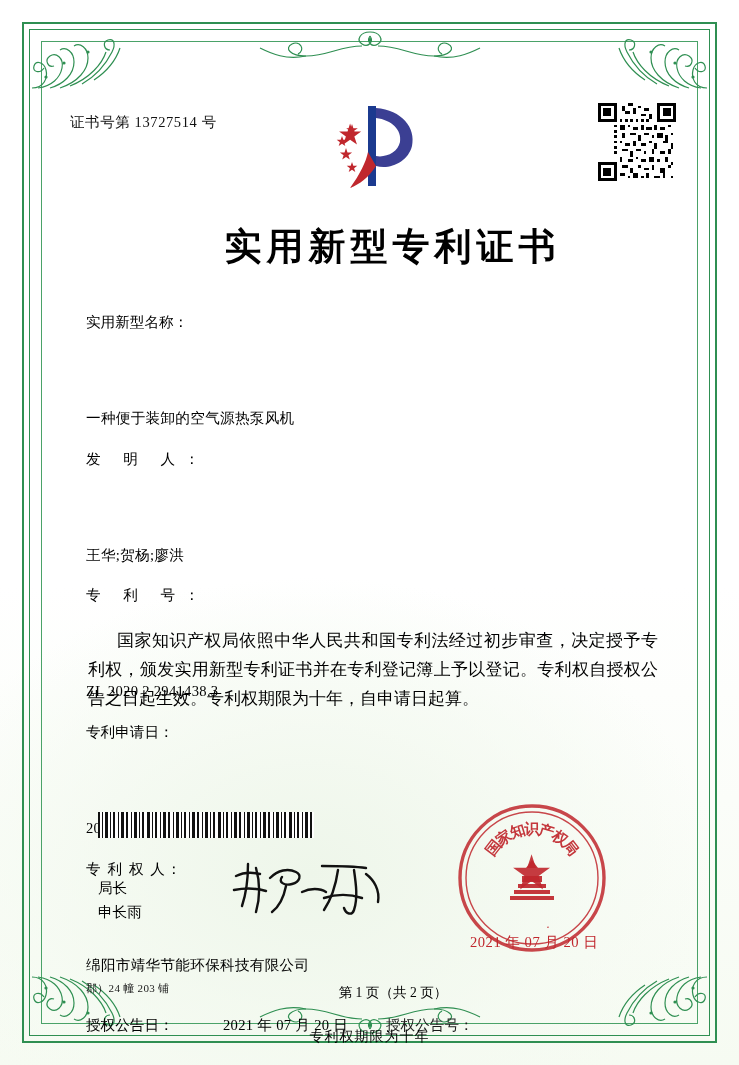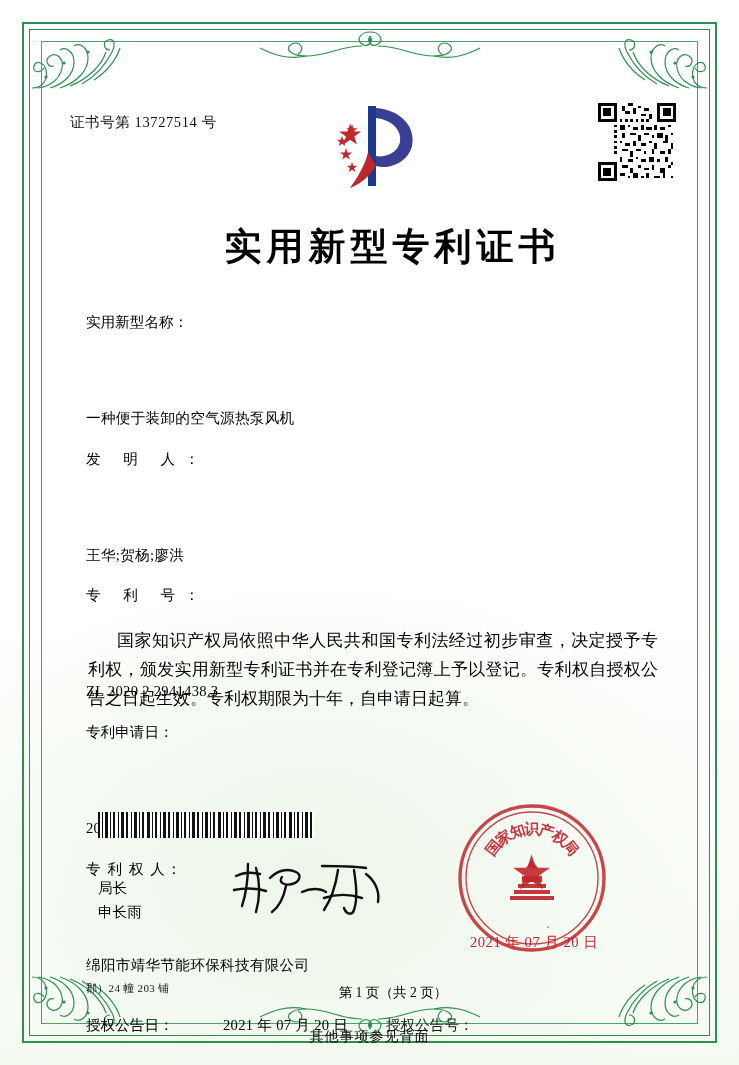--- a/index.html
+++ b/index.html
@@ -606,13 +606,13 @@
         <text x="80" y="136" text-anchor="middle" transform="rotate(-18 80 80)">·</text>
       </g>
     </svg>
   </div>
 
   <div class="seal-date">2021 年 07 月 20 日</div>
 
   <div class="page-no">第 1 页（共 2 页）</div>
 </div>
 
-<div class="back-note">其他事项参见背面</div>
+<div class="back-note">专利权期限为十年</div>
 
 </body></html>

